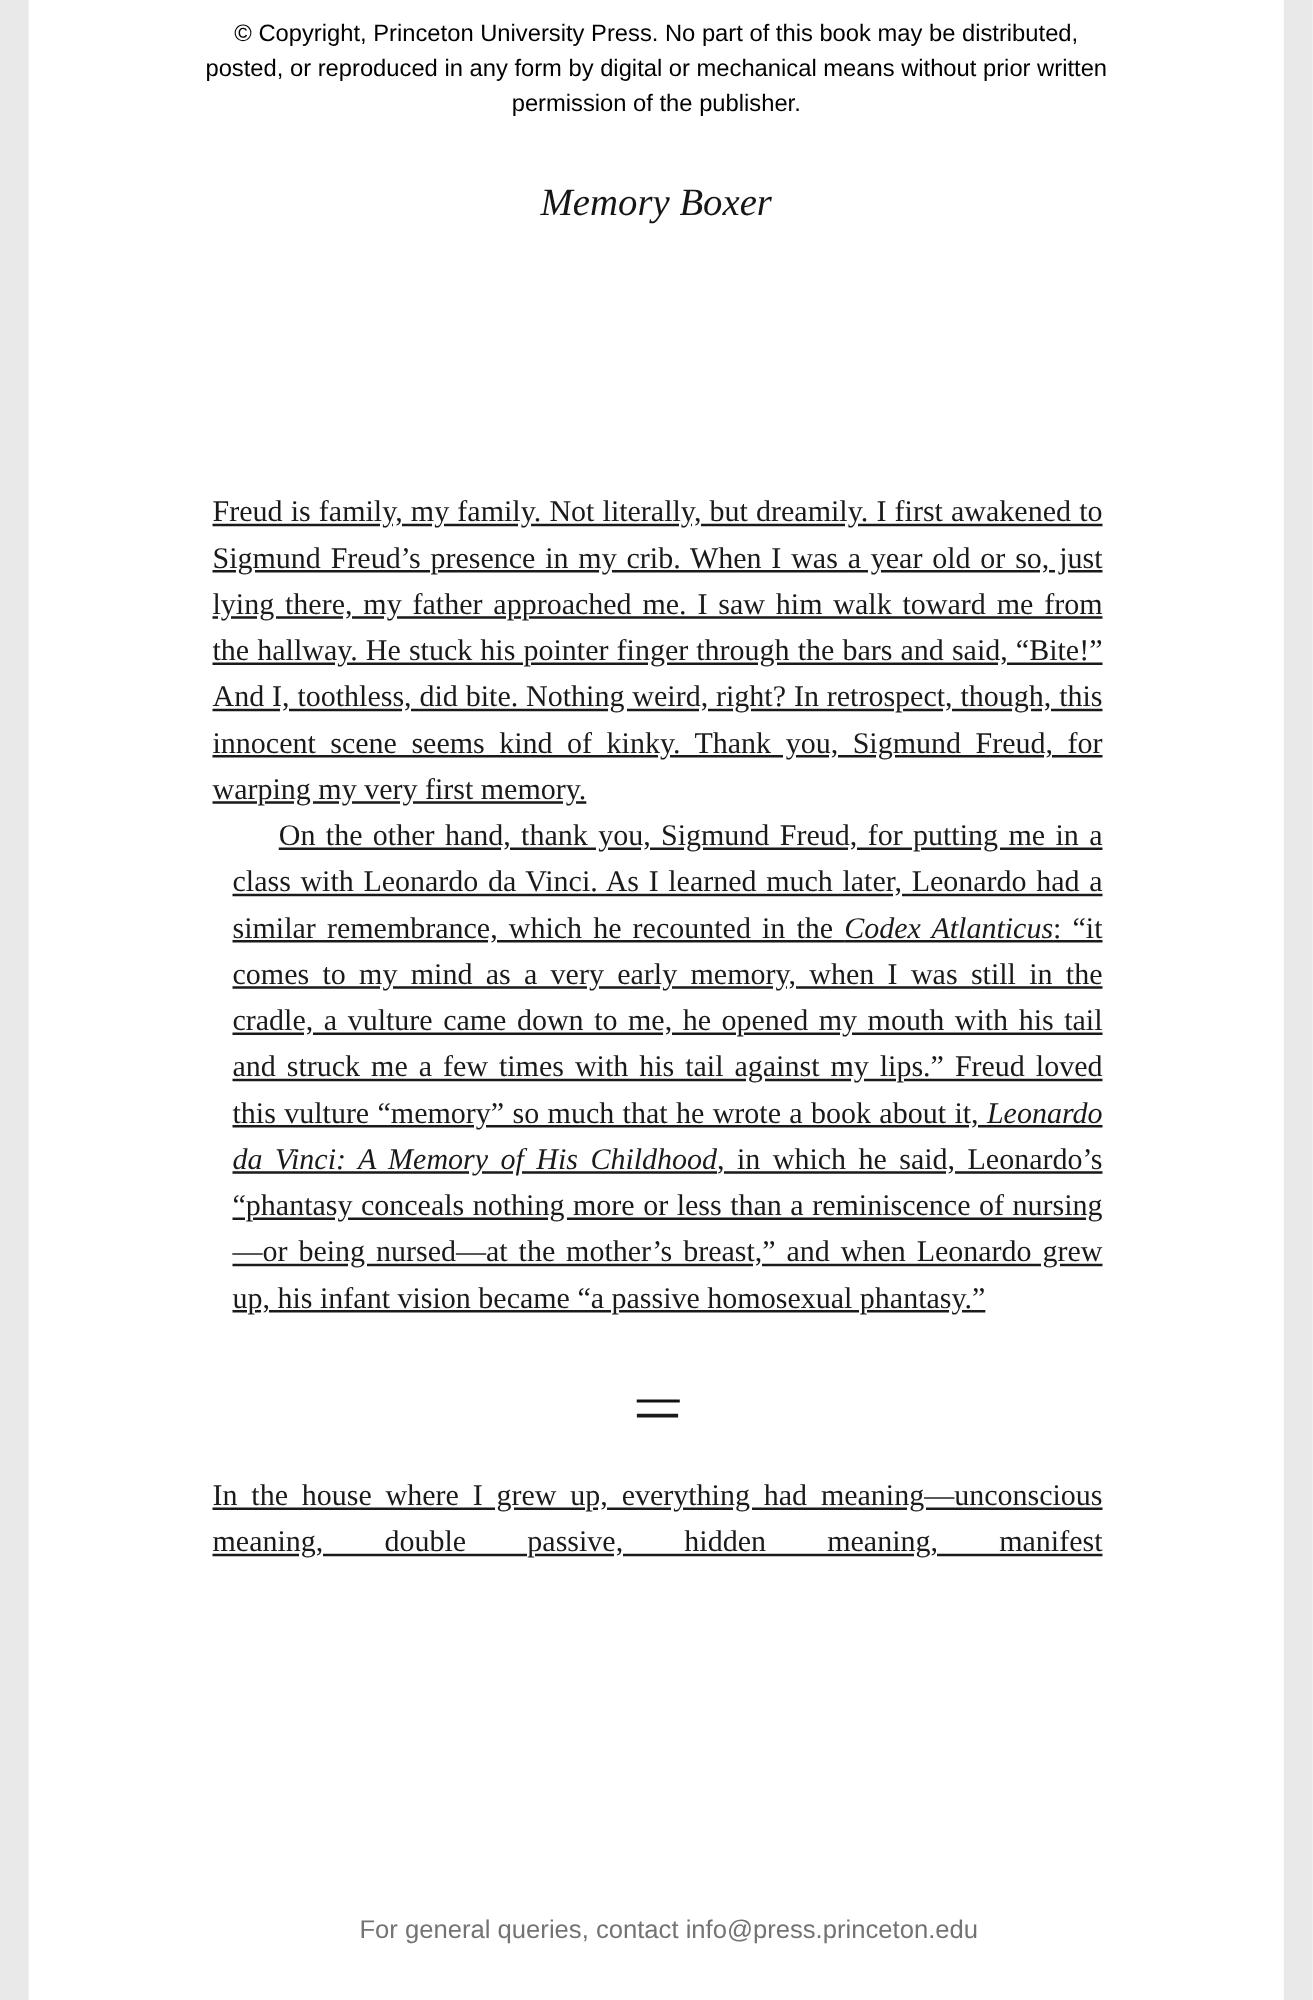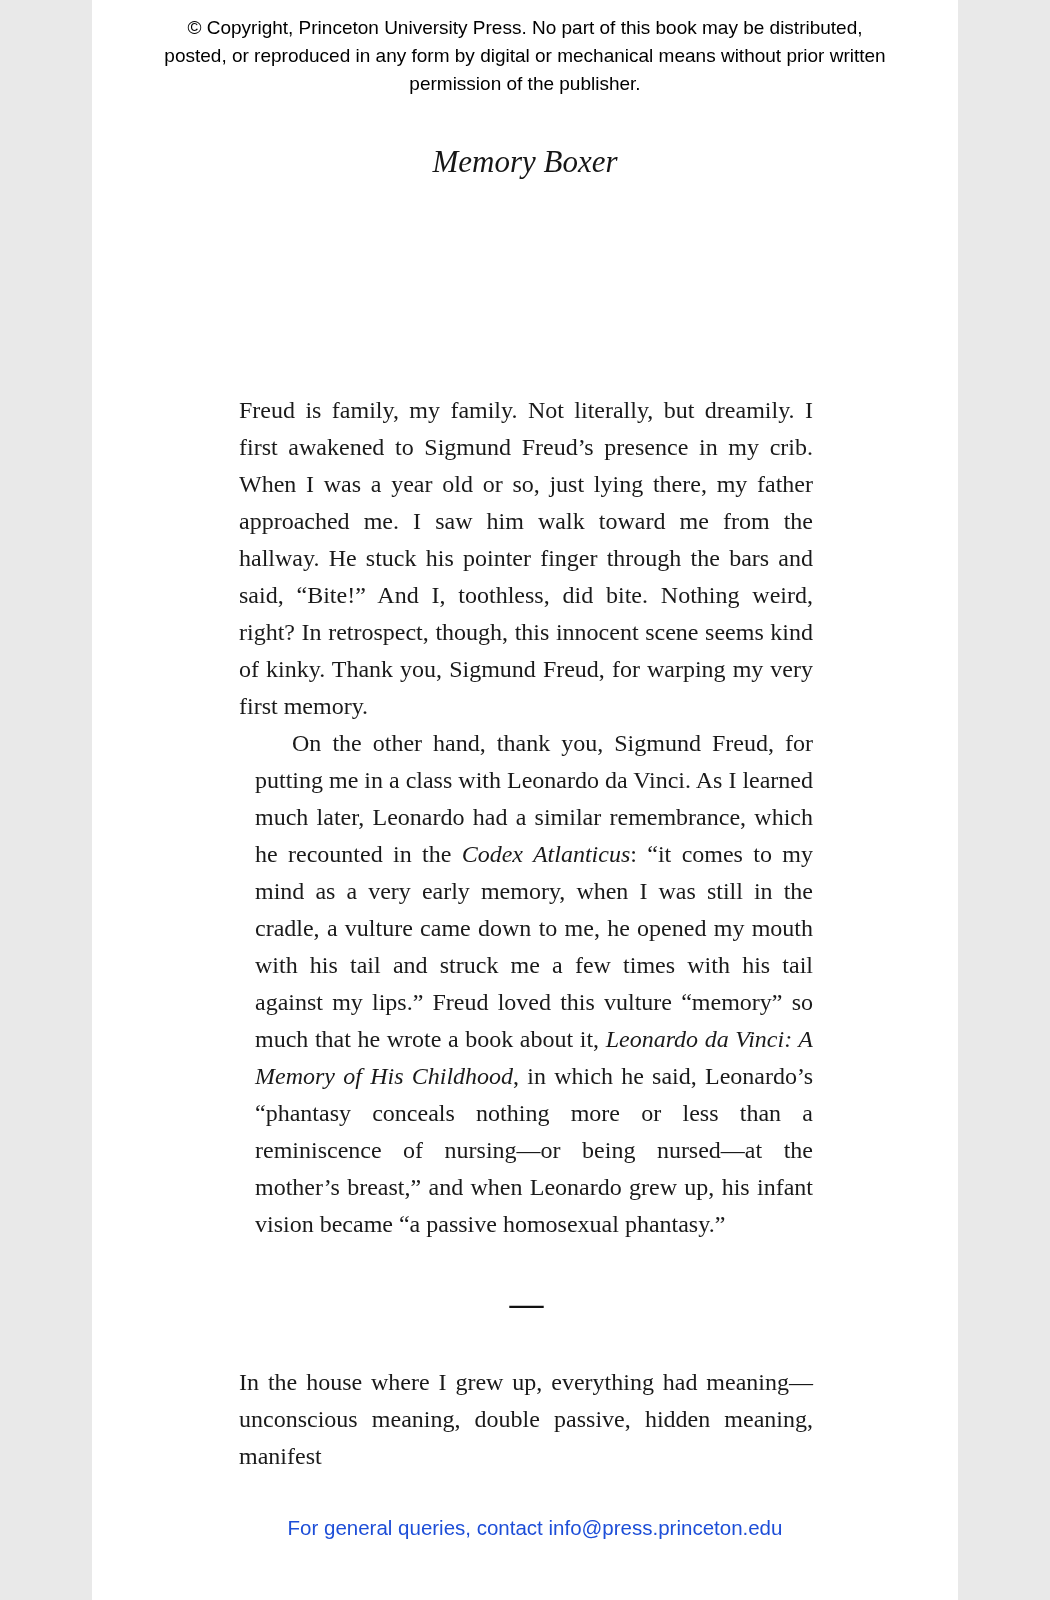--- a/index.html
+++ b/index.html
@@ -1,19 +1,19 @@
 <!DOCTYPE html>
 <html><head>
 <meta charset="utf-8">
 <style>
   * { box-sizing: border-box; }
   html, body { margin: 0; padding: 0; background: #e9e9e9; }
   .page {
     position: relative;
-    width: 866px;
+    width: 1004px;
     height: 1600px;
     margin: 0 auto;
     background: #ffffff;
     color: #121212;
     overflow: hidden;
   }
   .copyright {
     padding-top: 14px;
     margin: 0 auto;
     max-width: 730px;
@@ -46,44 +46,45 @@
     font-size: 31px;
     color: #161616;
   }
   .body-text {
     margin: 212px 145px 0 147px;
     font-family: "Liberation Serif", serif;
     font-size: 24px;
     line-height: 37px;
     text-align: justify;
     color: #1a1a1a;
+    text-decoration: underline;
   }
   .body-text p { margin: 0; }
   .body-text p.indent { text-indent: 37px; margin-left: 16px; }
   .body-text p.justify-last { text-align-last: justify; }
   .body-text em { font-style: italic; }
   .divider {
     text-align: center;
     margin: 42px 0;
     font-family: "Liberation Serif", serif;
     font-weight: 700;
     font-size: 34px;
     line-height: 37px;
     letter-spacing: -1px;
     color: #111111;
   }
   .footer {
     position: absolute;
     left: 0;
     right: 0;
-    bottom: 60px;
+    bottom: 44px;
     text-align: center;
     font-family: "Liberation Sans", sans-serif;
     font-size: 20.5px;
-    color: #1d4ed8;
+    color: #737373;
     padding-left: 20px;
   }
 </style>
 </head>
 <body>
 
 <div class="page">
 
   <div class="copyright">© Copyright, Princeton University Press. No part of this book may be distributed, posted, or reproduced in any form by digital or mechanical means without prior written permission of the publisher.</div>
 

